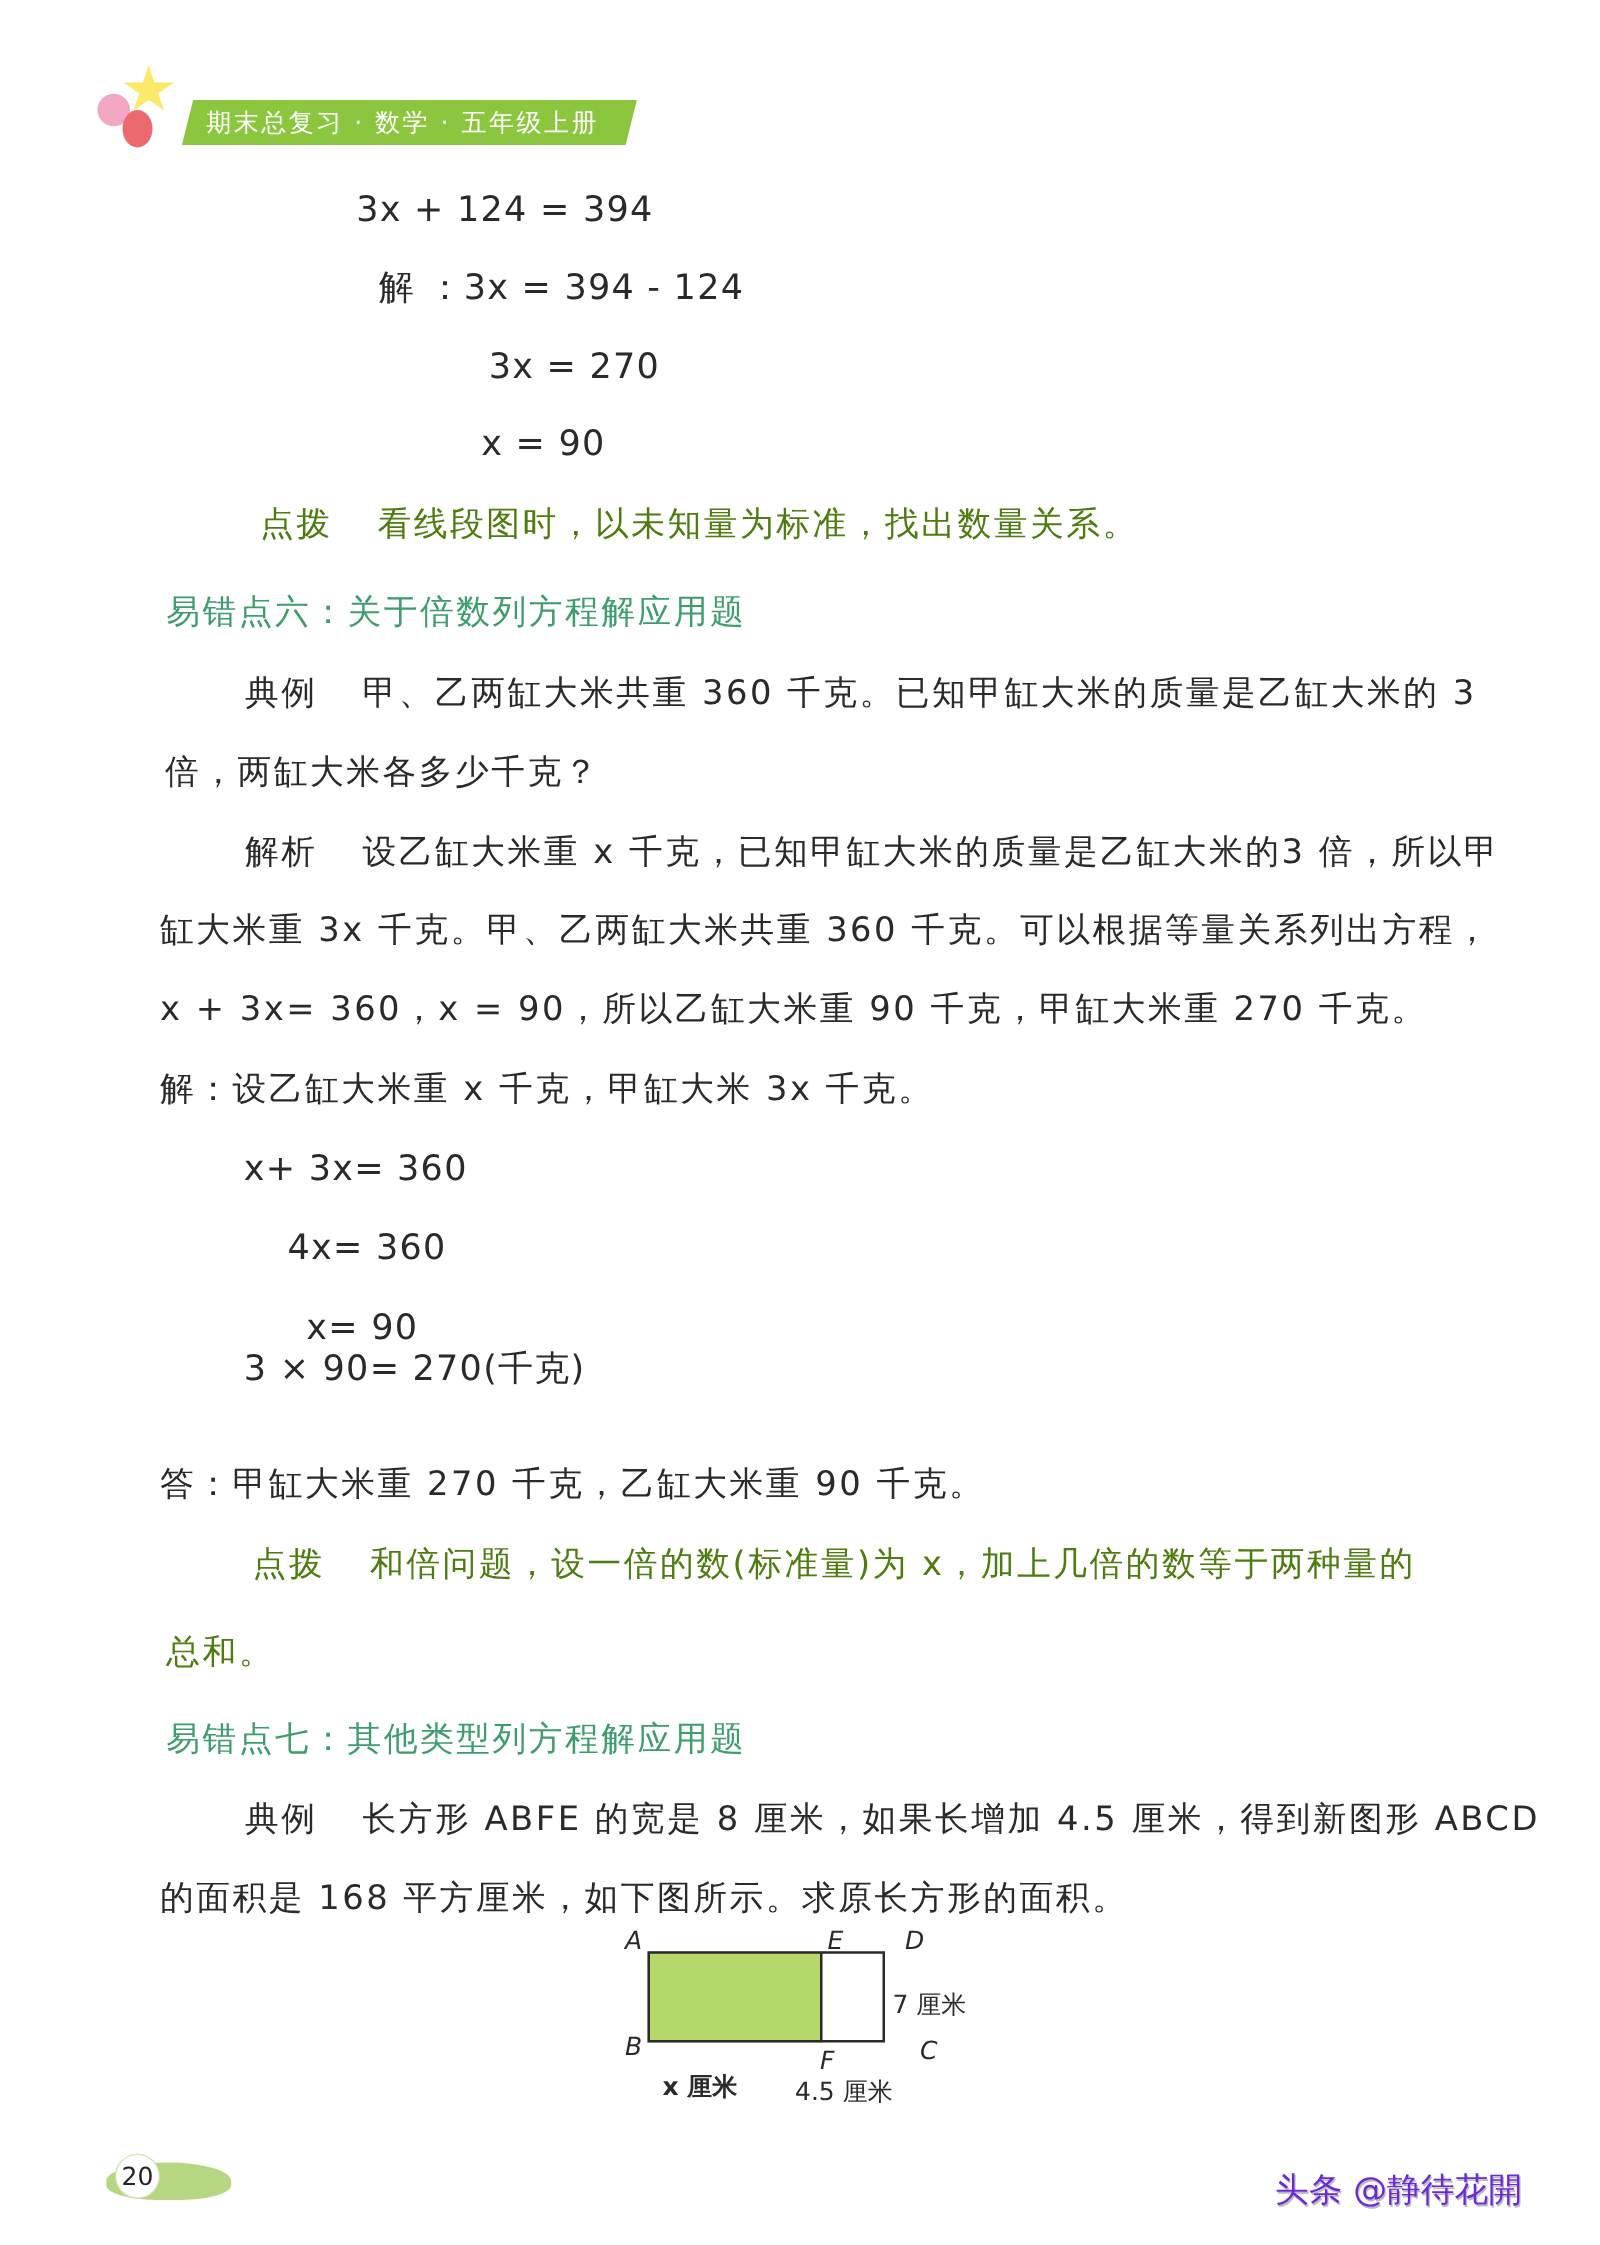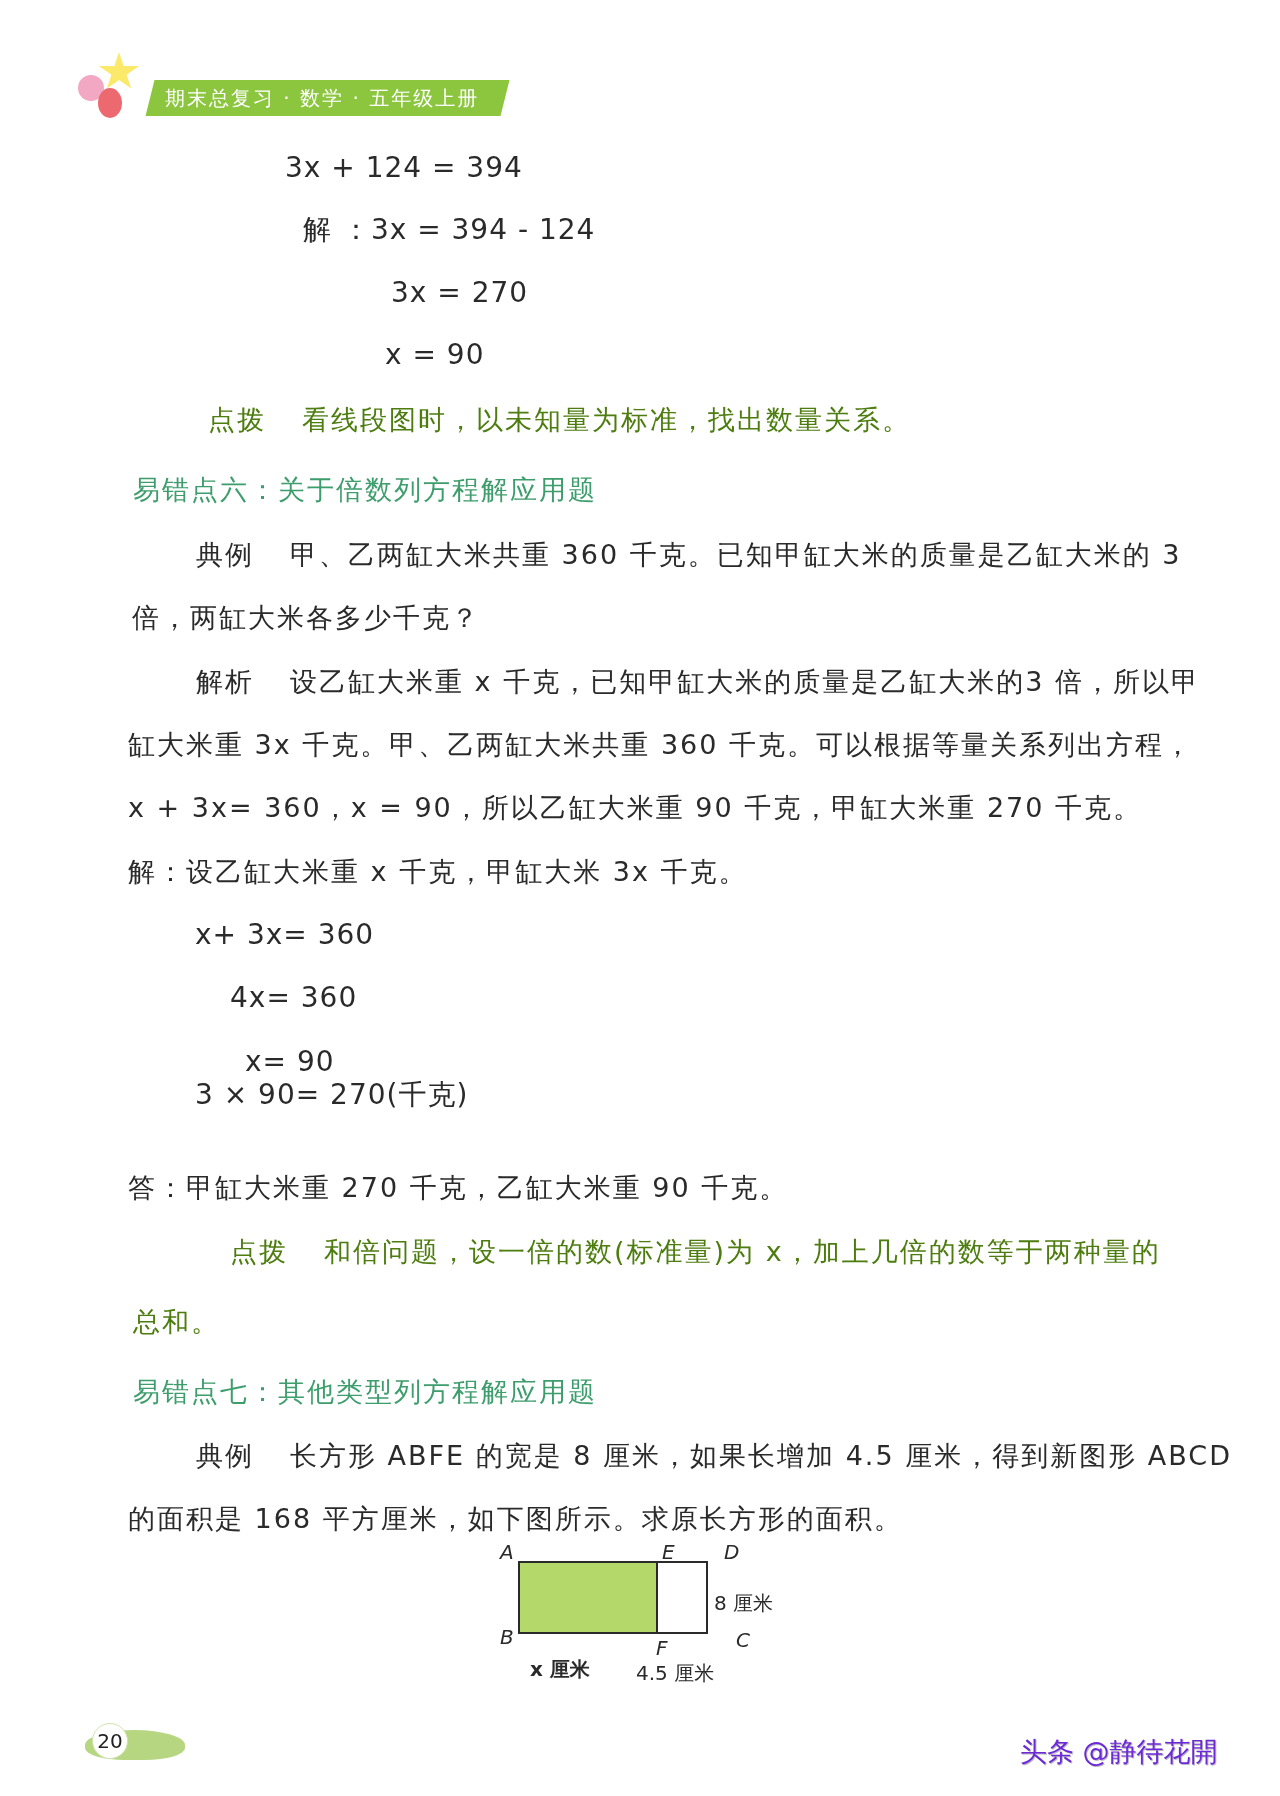--- a/index.html
+++ b/index.html
@@ -78,41 +78,41 @@
 <div class="abs txt" style="left:128px;top:727px;">缸大米重 3x 千克。甲、乙两缸大米共重 360 千克。可以根据等量关系列出方程，</div>
 <div class="abs txt" style="left:128px;top:790px;">x + 3x= 360，x = 90，所以乙缸大米重 90 千克，甲缸大米重 270 千克。</div>
 
 <div class="abs txt" style="left:128px;top:854px;">解：设乙缸大米重 x 千克，甲缸大米 3x 千克。</div>
 <div class="abs eq" style="left:195px;top:917px;">x+ 3x= 360</div>
 <div class="abs eq" style="left:230px;top:980px;">4x= 360</div>
 <div class="abs eq" style="left:245px;top:1044px;">x= 90</div>
 <div class="abs eq" style="left:195px;top:1077px;">3 × 90= 270(千克)</div>
 <div class="abs txt" style="left:128px;top:1170px;">答：甲缸大米重 270 千克，乙缸大米重 90 千克。</div>
 
-<div class="abs txt red" style="left:202px;top:1234px;margin-left:28px;">
+<div class="abs txt red" style="left:202px;top:1234px;">
   <span>点拨</span><span class="label-gap"></span><span>和倍问题，设一倍的数(标准量)为 x，加上几倍的数等于两种量的</span>
 </div>
 <div class="abs txt red" style="left:133px;top:1304px;">总和。</div>
 
 <div class="abs txt green" style="left:133px;top:1374px;">易错点七：其他类型列方程解应用题</div>
 <div class="abs txt" style="left:196px;top:1438px;">
   <span>典例</span><span class="label-gap"></span><span>长方形 ABFE 的宽是 8 厘米，如果长增加 4.5 厘米，得到新图形 ABCD</span>
 </div>
 <div class="abs txt" style="left:128px;top:1501px;">的面积是 168 平方厘米，如下图所示。求原长方形的面积。</div>
 
 <div>
   <div class="rect-green"></div>
   <div class="rect-white"></div>
   <div class="dlabel" style="left:500px;top:1540px;">A</div>
   <div class="dlabel" style="left:662px;top:1540px;">E</div>
   <div class="dlabel" style="left:724px;top:1540px;">D</div>
   <div class="dlabel" style="left:500px;top:1625px;">B</div>
   <div class="dlabel" style="left:656px;top:1636px;">F</div>
   <div class="dlabel" style="left:736px;top:1628px;">C</div>
-  <div class="dmeasure" style="left:714px;top:1590px;">8 厘米</div>
+  <div class="dmeasure" style="left:714px;top:1590px;">7 厘米</div>
   <div class="dmeasure" style="left:530px;top:1656px;font-weight:bold;">x 厘米</div>
   <div class="dmeasure" style="left:636px;top:1660px;">4.5 厘米</div>
 </div>
 
 <div>
   <div class="grass"></div>
   <div class="page-num">20</div>
   <div class="watermark">头条 @静待花開</div>
 </div>
 

